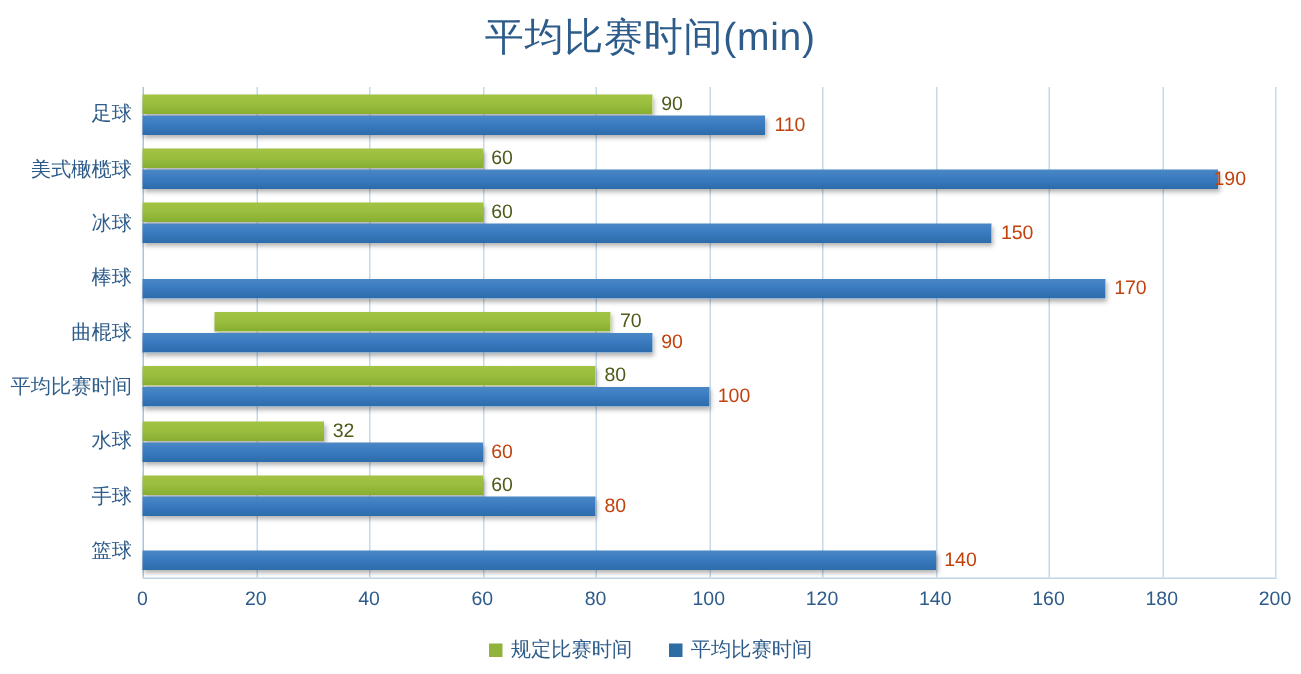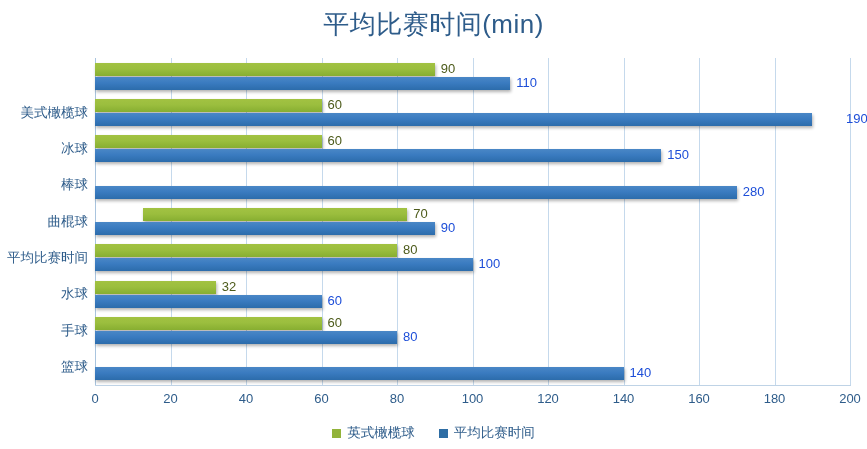--- a/index.html
+++ b/index.html
@@ -104,21 +104,21 @@
     background: linear-gradient(to bottom, #4A87C6 0%, #3A7BC0 45%, #2C6CAB 100%);
   }
   .bar-label {
     position: absolute;
     top: -3px;
     font-size: 13px;
     white-space: nowrap;
     line-height: 18px;
   }
   .bar-label.green-label { color: #4D5B1B; }
-  .bar-label.blue-label  { color: #1d4ed8; }
+  .bar-label.blue-label  { color: #c2410c; }
 
   
   #cat-labels {
     position: absolute;
     left: 0;
     top: 58px;
     width: 88px;
     height: 327px;
   }
   .cat-label {
@@ -181,20 +181,21 @@
   }
 </style>
 </head>
 <body>
 
 <div id="chart-root">
 
   <div id="chart-title">平均比赛时间(min)</div>
 
   <div id="cat-labels">
+      <div class="cat-label" style="top: 9.16667px;">足球</div>
       <div class="cat-label" style="top: 45.5px;">美式橄榄球</div>
       <div class="cat-label" style="top: 81.8333px;">冰球</div>
       <div class="cat-label" style="top: 118.167px; text-align: right;">棒球</div>
       <div class="cat-label" style="top: 154.5px;">曲棍球</div>
       <div class="cat-label" style="top: 190.833px;">平均比赛时间</div>
       <div class="cat-label" style="top: 227.167px;">水球</div>
       <div class="cat-label" style="top: 263.5px;">手球</div>
       <div class="cat-label" style="top: 299.833px;">篮球</div>
     </div>
 
@@ -227,39 +228,39 @@
         </div>
         <div class="cat-row" style="top: 41px;">
           <div class="bar-wrap">
             <div class="bar green" title="规定比赛时间: 60" style="width: 226.5px;"></div>
             <div class="bar-label green-label" style="left: 232.5px;">60</div>
           </div>
         </div>
         <div class="cat-row" style="top: 55px;">
           <div class="bar-wrap">
             <div class="bar blue" title="平均比赛时间: 190" style="width: 717.25px;"></div>
-            <div class="bar-label blue-label" style="left: 751px;">190</div>
+            <div class="bar-label blue-label" style="left: 714px;">190</div>
           </div>
         </div>
         <div class="cat-row" style="top: 77.3333px;">
           <div class="bar-wrap">
             <div class="bar green" title="规定比赛时间: 60" style="width: 226.5px;"></div>
             <div class="bar-label green-label" style="left: 232.5px;">60</div>
           </div>
         </div>
         <div class="cat-row" style="top: 91.3333px;">
           <div class="bar-wrap">
             <div class="bar blue" title="平均比赛时间: 150" style="width: 566.25px;"></div>
             <div class="bar-label blue-label" style="left: 572.25px;">150</div>
           </div>
         </div>
         <div class="cat-row" style="top: 127.667px;">
           <div class="bar-wrap">
             <div class="bar blue" title="平均比赛时间: 170" style="width: 641.75px;"></div>
-            <div class="bar-label blue-label" style="left: 647.75px;">280</div>
+            <div class="bar-label blue-label" style="left: 647.75px;">170</div>
           </div>
         </div>
         <div class="cat-row" style="top: 150px; margin-left: 48px;">
           <div class="bar-wrap">
             <div class="bar green" title="规定比赛时间: 70" style="width: 264.25px;"></div>
             <div class="bar-label green-label" style="left: 270.25px;">70</div>
           </div>
         </div>
         <div class="cat-row" style="top: 164px;">
           <div class="bar-wrap">
@@ -324,21 +325,21 @@
       <div class="x-label" style="left: 453px;">120</div>
       <div class="x-label" style="left: 528.5px;">140</div>
       <div class="x-label" style="left: 604px;">160</div>
       <div class="x-label" style="left: 679.5px;">180</div>
       <div class="x-label" style="left: 755px;">200</div>
     </div>
 
   <div id="legend">
       <div class="legend-item">
         <span class="legend-swatch green"></span>
-        <span class="legend-text">英式橄榄球</span>
+        <span class="legend-text">规定比赛时间</span>
       </div>
       <div class="legend-item">
         <span class="legend-swatch blue"></span>
         <span class="legend-text">平均比赛时间</span>
       </div>
     </div>
 
 </div>
 
 </body></html>

